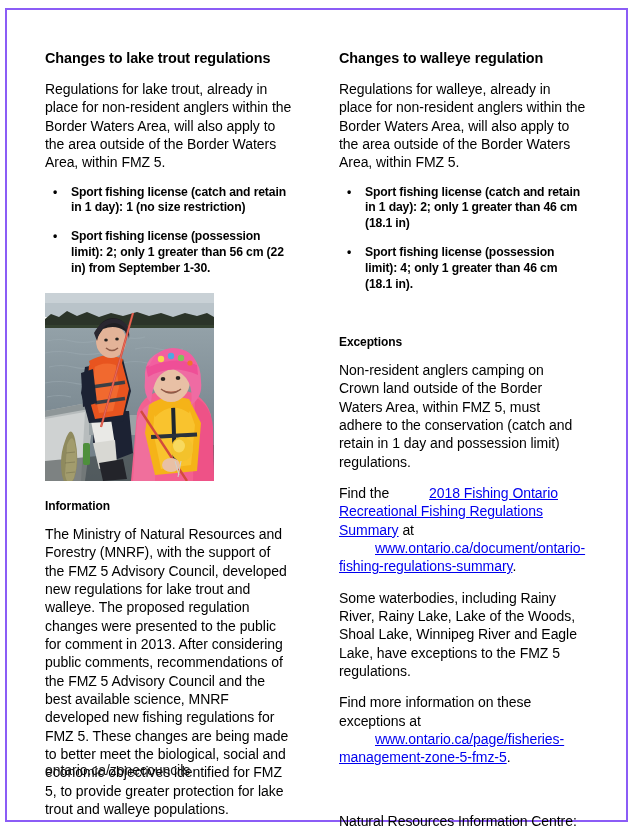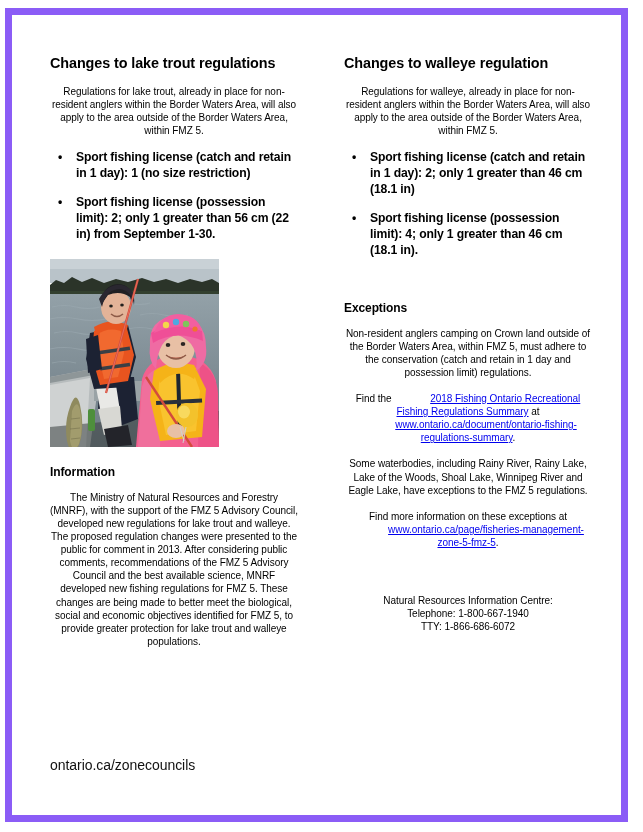--- a/index.html
+++ b/index.html
@@ -15,21 +15,21 @@
     color: #000000;
     overflow: hidden;
   }
 
   .page {
     position: absolute;
     left: 5px;
     top: 8px;
     width: 623px;
     height: 814px;
-    border: 7px solid #8b5cf6;
+    border: 2px solid #8b5cf6;
     background: #ffffff;
     box-sizing: border-box;
   }
 
   .sheet {
     position: absolute;
     left: 0;
     top: 0;
     right: 0;
     bottom: 0;
@@ -59,25 +59,24 @@
 
   h2.sub-heading {
     font-size: 12px;
     font-weight: bold;
     line-height: 1.18;
     margin: 0 0 12px 0;
     letter-spacing: -0.1px;
   }
 
   p.body-text {
-    font-size: 10px;
+    font-size: 14px;
     line-height: 1.31;
     margin: 0 0 13px 0;
     letter-spacing: -0.05px;
-    text-align: center;
   }
 
   p.body-text:last-child {
     margin-bottom: 0;
   }
 
   ul.reg-list {
     list-style: none;
     margin: 0 0 10px 0;
     padding: 0;

